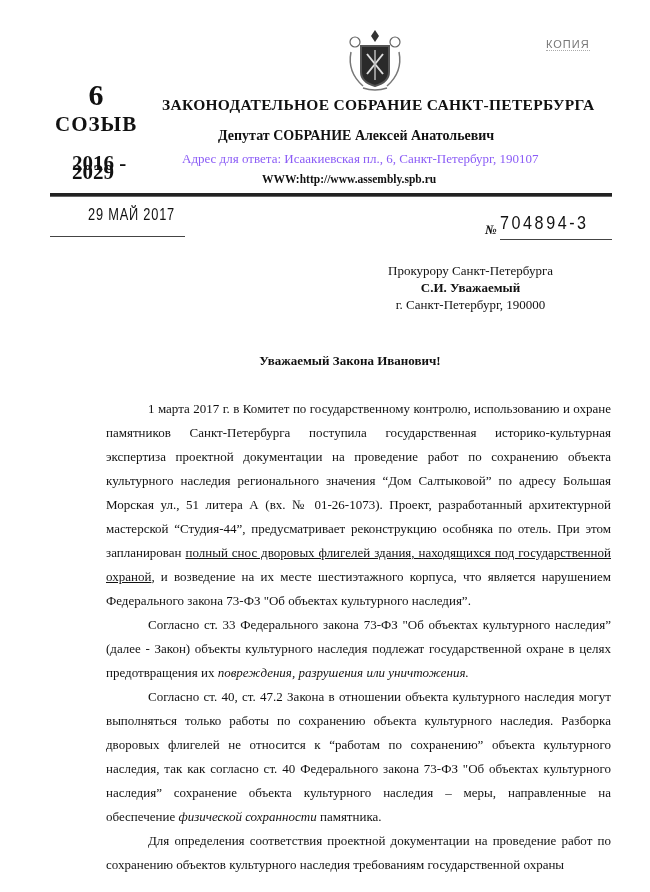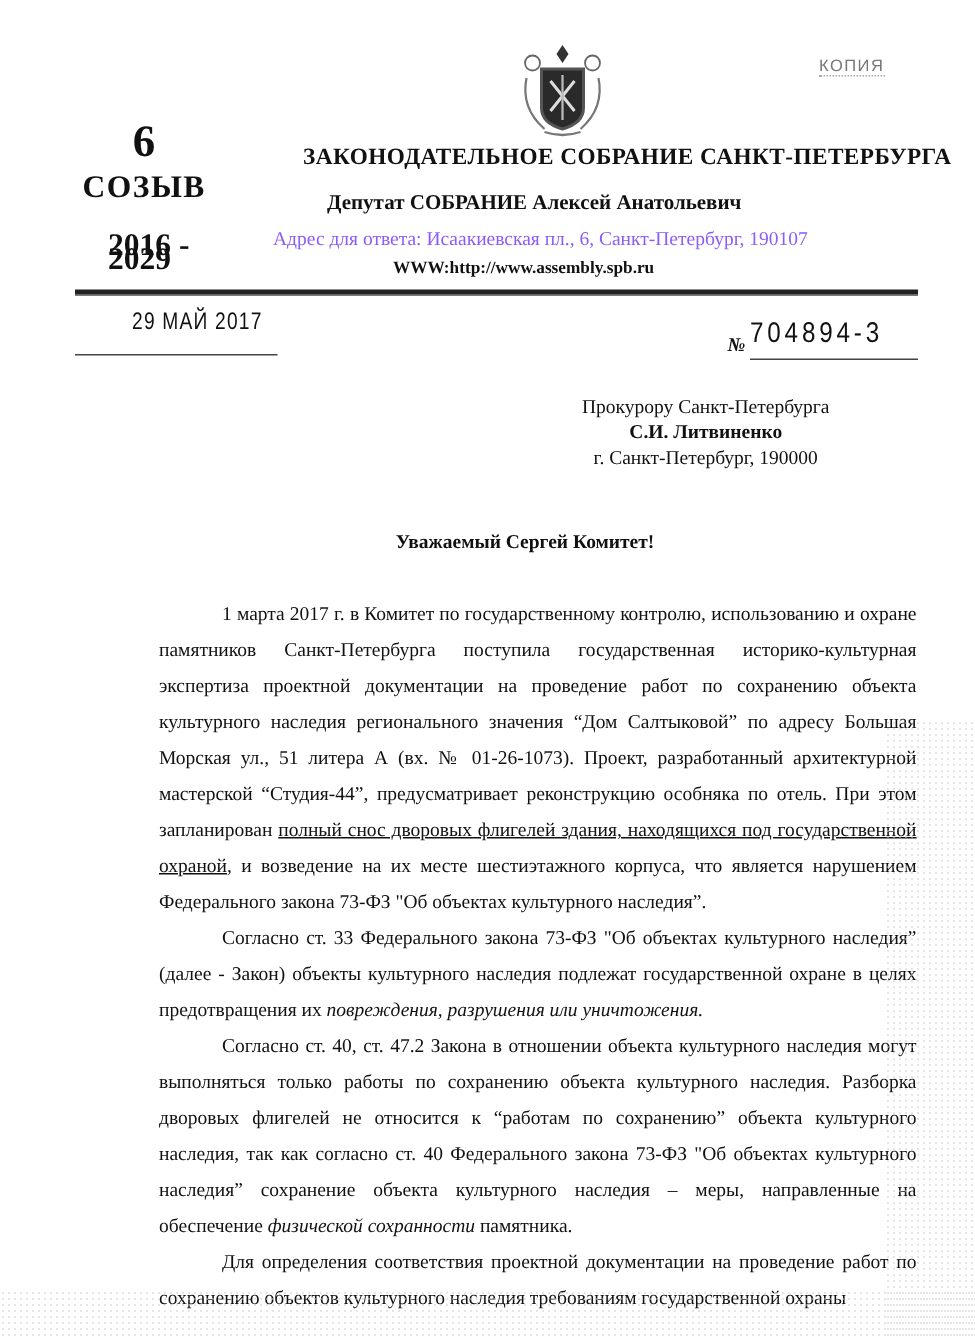--- a/index.html
+++ b/index.html
@@ -11,21 +11,21 @@
   
   #emblem { left: 343px; top: 28px; width: 64px; height: 64px; }
   #stamp-mark { left: 546px; top: 38px; font-size: 11px; color: #777; letter-spacing: 1px;
     border-bottom: 1px dotted #aaa; font-family: "Liberation Sans", sans-serif; }
   
   #conv-number { left: 66px; top: 78px; font-size: 30px; font-weight: bold; width: 60px; text-align: center; }
   #conv-label { left: 55px; top: 112px; font-size: 21px; font-weight: bold; letter-spacing: 1px; }
   #conv-years-1 { left: 72px; top: 151px; font-size: 21px; font-weight: bold; }
   #conv-years-2 { left: 72px; top: 160px; font-size: 21px; font-weight: bold; }
   
-  #org-title { left: 162px; top: 96px; font-size: 15.5px; font-weight: bold; letter-spacing: 0.3px; white-space: nowrap; margin-left: 40px; }
+  #org-title { left: 162px; top: 96px; font-size: 15.5px; font-weight: bold; letter-spacing: 0.3px; white-space: nowrap; }
   #deputy { left: 218px; top: 128px; font-size: 14px; font-weight: bold; white-space: nowrap; }
   #address { left: 182px; top: 151px; font-size: 13px; white-space: nowrap; color: #8b5cf6; }
   #website { left: 262px; top: 173px; font-size: 11.5px; font-weight: bold; white-space: nowrap; }
   #rule { left: 50px; top: 193px; width: 562px; height: 3px; background: #222; border-bottom: 1px solid #666; }
   
   #date { left: 88px; top: 206px; font-size: 16px; font-family: "Liberation Sans Narrow", "Liberation Sans", sans-serif; transform: scaleX(0.8); transform-origin: left; letter-spacing: 1px; }
   #date-line { left: 50px; top: 236px; width: 135px; height: 1px; background: #444; }
   #reg-prefix { left: 485px; top: 222px; font-size: 13px; font-style: italic; font-weight: bold; }
   #reg-number { left: 500px; top: 212px; font-size: 19px; font-family: "Liberation Sans", sans-serif; letter-spacing: 3px; transform: scaleX(0.85); transform-origin: left; }
   #reg-line { left: 500px; top: 239px; width: 112px; height: 1px; background: #444; }
@@ -73,25 +73,25 @@
 <div class="abs" id="rule"></div>
 
 <div class="abs" id="date">29 МАЙ 2017</div>
 <div class="abs" id="date-line"></div>
 <div class="abs" id="reg-prefix">№</div>
 <div class="abs" id="reg-number">704894-3</div>
 <div class="abs" id="reg-line"></div>
 
 <div class="abs" id="addressee">
   <div>Прокурору Санкт-Петербурга</div>
-  <div class="b">С.И. Литвиненко</div>
+  <div class="b">С.И. Уважаемый</div>
   <div>г. Санкт-Петербург, 190000</div>
 </div>
 
-<div class="abs" id="salutation">Уважаемый Сергей Комитет!</div>
+<div class="abs" id="salutation">Уважаемый Закона Иванович!</div>
 
 <div class="abs" id="body">
   <p><span>1 марта 2017 г. в Комитет по государственному контролю, использованию и охране памятников Санкт-Петербурга поступила государственная историко-культурная экспертиза проектной документации на проведение работ по сохранению объекта культурного наследия регионального значения “Дом Салтыковой” по адресу Большая Морская ул., 51 литера А (вх. № 01-26-1073). Проект, разработанный архитектурной мастерской “Студия-44”, предусматривает реконструкцию особняка по отель. При этом запланирован </span><u>полный снос дворовых флигелей здания, находящихся под государственной охраной</u><span>, и возведение на их месте шестиэтажного корпуса, что является нарушением Федерального закона 73-ФЗ "Об объектах культурного наследия”.</span></p>
   <p><span>Согласно ст. 33 Федерального закона 73-ФЗ "Об объектах культурного наследия” (далее - Закон) объекты культурного наследия подлежат государственной охране в целях предотвращения их </span><i>повреждения, разрушения или уничтожения.</i></p>
   <p><span>Согласно ст. 40, ст. 47.2 Закона в отношении объекта культурного наследия могут выполняться только работы по сохранению объекта культурного наследия. Разборка дворовых флигелей не относится к “работам по сохранению” объекта культурного наследия, так как согласно ст. 40 Федерального закона 73-ФЗ "Об объектах культурного наследия” сохранение объекта культурного наследия – меры, направленные на обеспечение </span><i>физической сохранности</i><span> памятника.</span></p>
   <p>Для определения соответствия проектной документации на проведение работ по сохранению объектов культурного наследия требованиям государственной охраны</p>
 </div>
 
 <div class="abs" id="page-texture"></div>
 <div class="abs" id="bottom-texture"></div>

